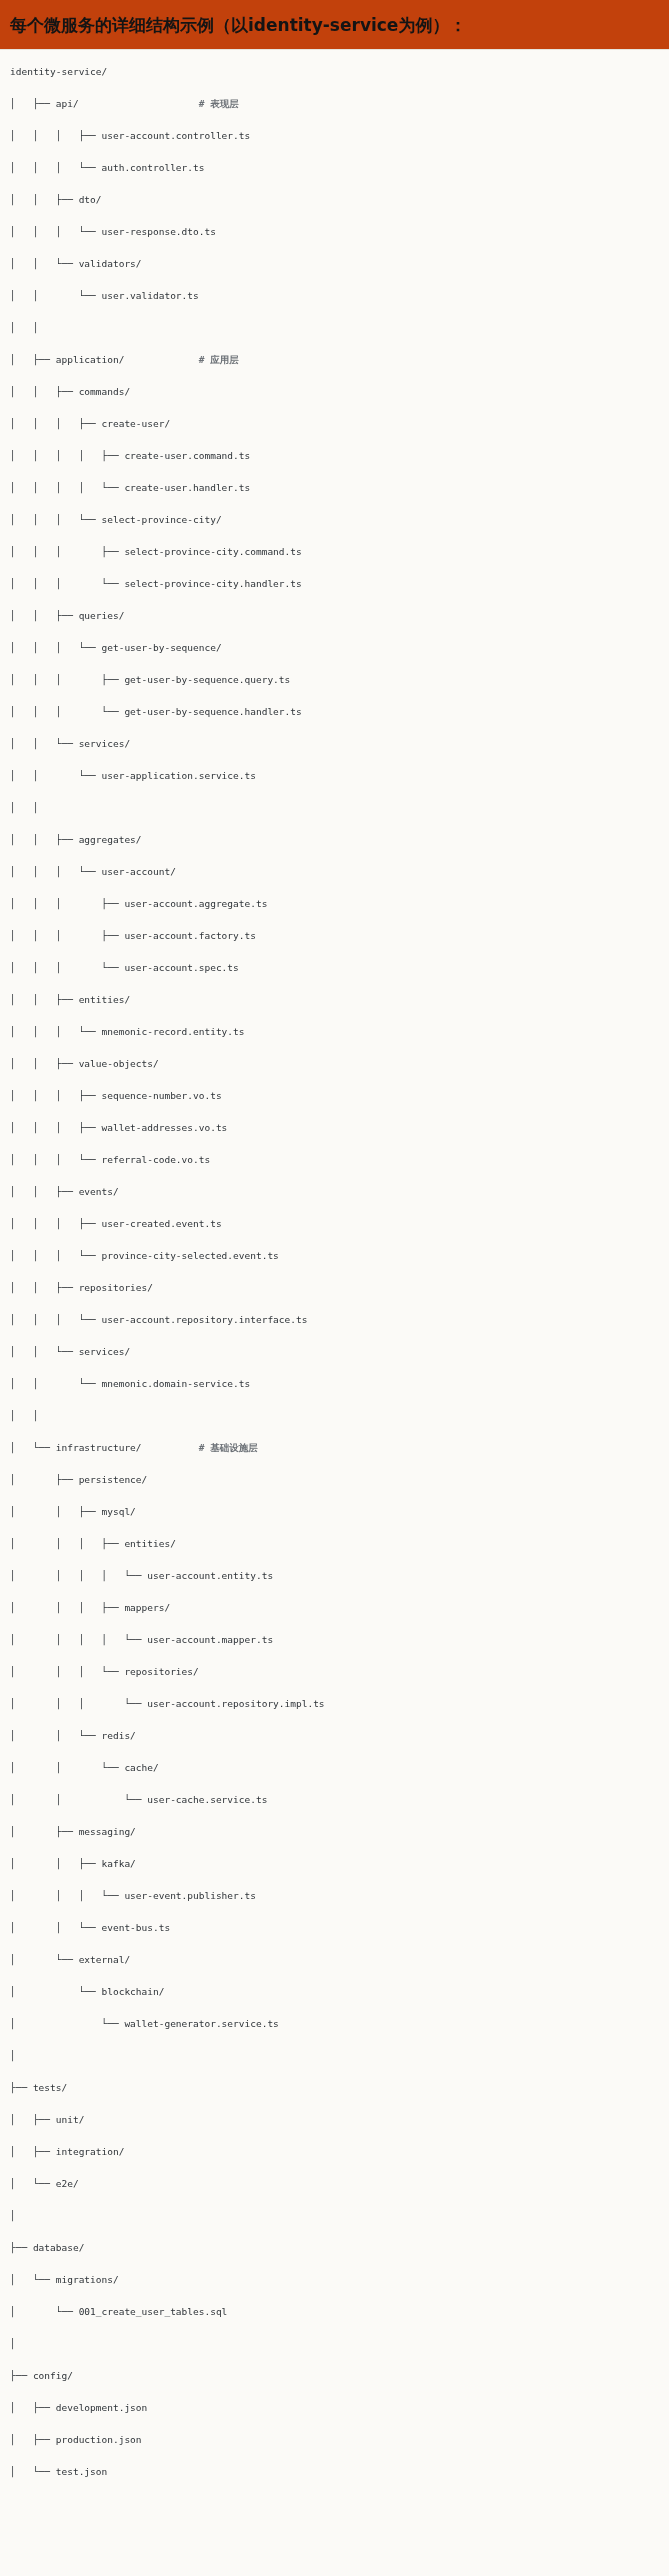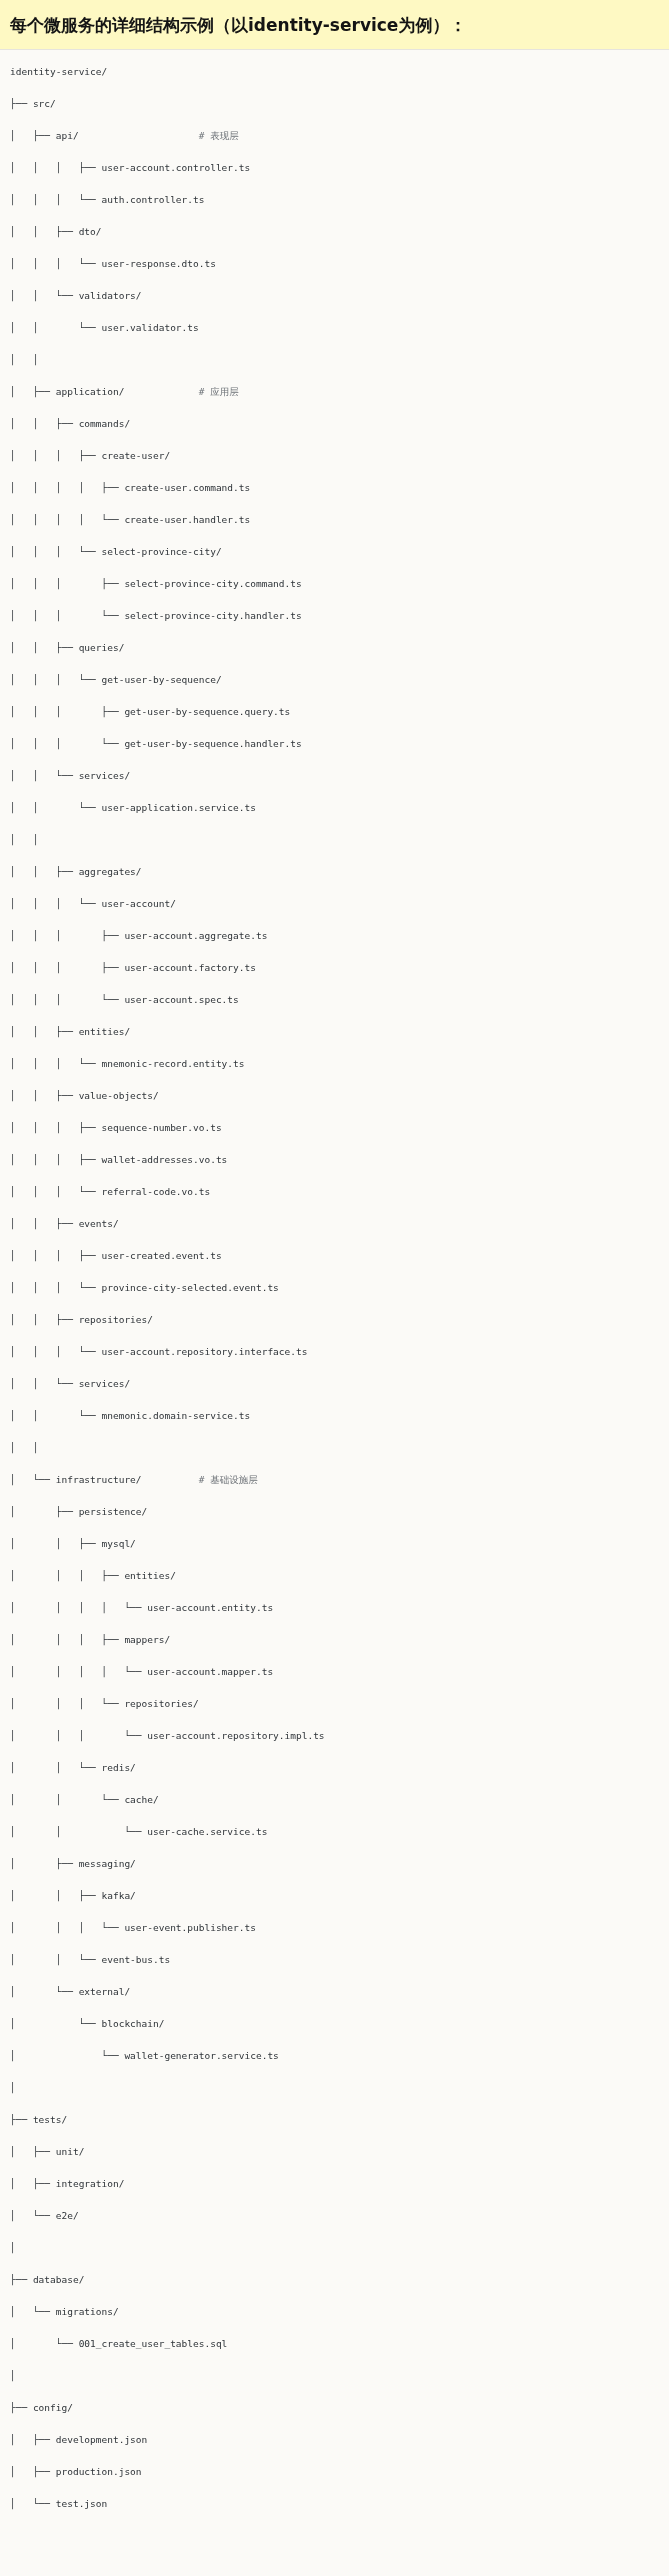--- a/index.html
+++ b/index.html
@@ -15,21 +15,21 @@
   }
   .page {
     width: 669px;
     box-sizing: border-box;
     background: #faf9f6;
     padding: 0;
   }
   
   .title-bar {
     padding: 13.8px 10px 12.5px 10px;
-    background: #fef9c3;
+    background: #c2410c;
     border-bottom: 0.6px solid #e6e4dd;
   }
   .title-bar h1 {
     margin: 0;
     font-size: 17px;
     line-height: 1.35;
     font-weight: bold;
     font-family: "DejaVu Sans", "Liberation Sans", sans-serif;
     letter-spacing: 0px;
     color: #141414;
@@ -50,34 +50,34 @@
     tab-size: 4;
     letter-spacing: 0px;
   }
   .tree-line {
     white-space: pre;
     display: block;
     height: 16px;
   }
   .tree-line .cmt {
     color: #6b7076;
+    font-weight: bold;
   }
 </style>
 </head>
 <body>
 
 <div class="page">
 
   <div class="title-bar">
     <h1>每个微服务的详细结构示例（以identity-service为例）：</h1>
   </div>
 
   <div class="code-block">
     <pre class="tree" id="tree-pre"><span class="tree-line">identity-service/</span>
-<span class="tree-line">├── src/</span>
 <span class="tree-line">│   ├── api/                     <span class="cmt"># 表现层</span></span>
 <span class="tree-line">│   │   │   ├── user-account.controller.ts</span>
 <span class="tree-line">│   │   │   └── auth.controller.ts</span>
 <span class="tree-line">│   │   ├── dto/</span>
 <span class="tree-line">│   │   │   └── user-response.dto.ts</span>
 <span class="tree-line">│   │   └── validators/</span>
 <span class="tree-line">│   │       └── user.validator.ts</span>
 <span class="tree-line">│   │</span>
 <span class="tree-line">│   ├── application/             <span class="cmt"># 应用层</span></span>
 <span class="tree-line">│   │   ├── commands/</span>

